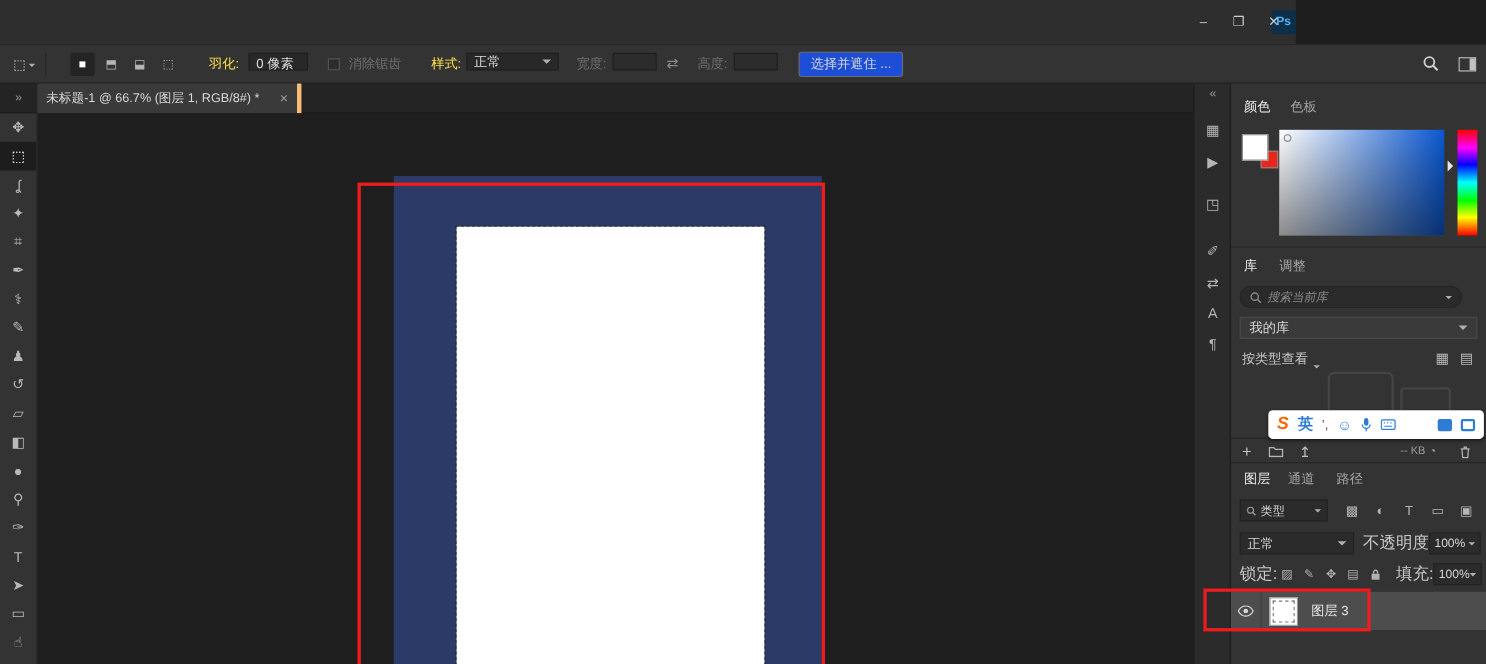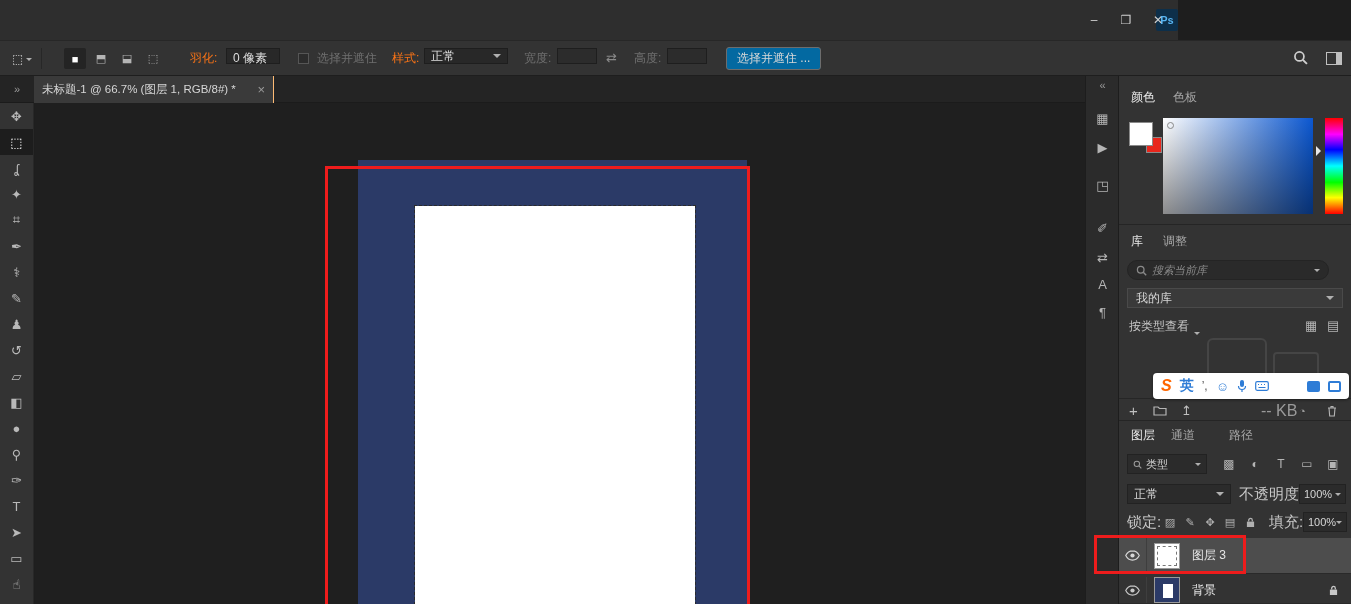--- a/index.html
+++ b/index.html
@@ -9,40 +9,40 @@
   
   #menubar { position: absolute; left: 0; top: 0; width: 1178px; height: 40px; background: #2e2e2e; display: flex; align-items: center; justify-content: flex-end; }
   #pslogo { margin-left: 8px; width: 22px; height: 22px; background: #0d2f4a; color: #57b4f2; font-weight: bold; font-size: 11px; display: flex; align-items: center; justify-content: center; border-radius: 2px; }
   #menus { display: flex; margin-left: 12px; }
   .mi { padding: 0 11px; font-size: 13px; color: #e2e2e2; line-height: 40px; cursor: default; }
   #winctl { position: absolute; right: 4px; top: 0; height: 40px; display: flex; }
   .wb { width: 32px; text-align: center; line-height: 40px; color: #cfcfcf; font-size: 12px; }
 
   
   #optbar { position: absolute; left: 0; top: 40px; width: 1351px; height: 36px; background: #333333; border-top: 1px solid #272727; border-bottom: 1px solid #1e1e1e; }
-  .olabel { position: absolute; top: 0; line-height: 34px; font-size: 12px; color: #f97316; }
+  .olabel { position: absolute; top: 0; line-height: 34px; font-size: 12px; color: #fde047; }
   .olabel.dis { color: #6f6f6f; }
   .obox { position: absolute; top: 7px; height: 16px; background: #282828; border: 1px solid #1e1e1e; font-size: 12px; color: #ddd; line-height: 18px; padding: 0 6px; }
   .oselect { display: flex; align-items: center; }
   .chev { width: 0; height: 0; border: 4px solid transparent; border-top-color: #b0b0b0; display: inline-block; transform: translateY(2px); }
   .chev.sm { border-width: 3px; }
   #toolpreset { position: absolute; left: 8px; top: 7px; width: 34px; height: 21px; display: flex; align-items: center; gap: 3px; padding-left: 4px; border-right: 1px solid #272727; color: #cfcfcf; font-size: 12px; }
   .modebtn { position: absolute; top: 7px; width: 22px; height: 21px; display: flex; align-items: center; justify-content: center; color: #b5b5b5; font-size: 11px; border-radius: 2px; }
   .modebtn.active { background: #242424; color: #fff; }
   #aacheck { position: absolute; left: 298px; top: 12px; width: 11px; height: 11px; border: 1px solid #565656; background: #2c2c2c; }
   #swapico { position: absolute; left: 606px; top: 0; line-height: 34px; color: #8a8a8a; font-size: 13px; }
-  #maskbtn { position: absolute; left: 726px; top: 6px; height: 23px; padding: 0 10px; border: 1px solid #6d6d6d; border-radius: 3px; background: #0369a1; color: #d8d8d8; font-size: 12px; line-height: 21px; }
+  #maskbtn { position: absolute; left: 726px; top: 6px; height: 23px; padding: 0 10px; border: 1px solid #6d6d6d; border-radius: 3px; background: #1d4ed8; color: #d8d8d8; font-size: 12px; line-height: 21px; }
   #optsearch { position: absolute; left: 1293px; top: 9px; color: #cfcfcf; }
   #wsicon { position: absolute; left: 1326px; top: 11px; width: 16px; height: 13px; border: 1px solid #c0c0c0; }
   #wsicon::after { content: ""; position: absolute; right: 0; top: 0; width: 5px; height: 11px; background: #c0c0c0; }
 
   
   #tabbar { position: absolute; left: 0; top: 76px; width: 1085px; height: 27px; background: #242424; border-bottom: 1px solid #1b1b1b; }
   #tbexpand { position: absolute; left: 0; top: 0; width: 34px; text-align: center; line-height: 26px; color: #9a9a9a; font-size: 11px; }
-  #doctab { position: absolute; left: 34px; top: 0; width: 240px; height: 27px; background: #3a3a3a; border-right: 1px solid #fdba74; display: flex; align-items: center; padding: 0 8px; }
+  #doctab { position: absolute; left: 34px; top: 0; width: 240px; height: 27px; background: #3a3a3a; border-right: 4px solid #fdba74; display: flex; align-items: center; padding: 0 8px; }
   #doctab .t { font-size: 11.5px; color: #d6d6d6; white-space: nowrap; overflow: hidden; }
   #doctab .x { margin-left: auto; color: #9a9a9a; font-size: 13px; padding-left: 6px; }
 
   
   #tools { position: absolute; left: 0; top: 103px; width: 34px; height: 501px; background: #333333; border-right: 1px solid #282828; }
   .tool { height: 26px; display: flex; align-items: center; justify-content: center; color: #b9b9b9; font-size: 13px; }
   .tool.sel { background: #1d1d1d; color: #ffffff; }
 
   
   #canvas { position: absolute; left: 35px; top: 103px; width: 1050px; height: 501px; background: #1f1f1f; overflow: hidden; }
@@ -164,21 +164,21 @@
     </div>
     <div class="modebtn active" style="left:64px">■</div>
     <div class="modebtn" style="left:90px">⬒</div>
     <div class="modebtn" style="left:116px">⬓</div>
     <div class="modebtn" style="left:142px">⬚</div>
 
     <span class="olabel" style="left:190px">羽化:</span>
     <div class="obox" style="left:226px;width:54px">0 像素</div>
 
     <div id="aacheck"></div>
-    <span class="olabel dis" style="left:317px">选择并遮住</span>
+    <span class="olabel dis" style="left:317px">消除锯齿</span>
 
     <span class="olabel" style="left:392px">样式:</span>
     <div class="obox oselect" style="left:424px;width:84px">
       <span>正常</span>
       <span class="chev" style="margin-left:auto"></span>
     </div>
 
     <span class="olabel dis" style="left:524px">宽度:</span>
     <div class="obox" style="left:557px;width:40px;background:#2c2c2c"></div>
     <span id="swapico">⇄</span>
@@ -278,33 +278,33 @@
     <div class="ghost" style="left:88px;top:262px;width:60px;height:58px;border-radius:6px"></div>
     <div class="ghost" style="left:154px;top:276px;width:46px;height:44px;border-radius:4px"></div>
     <div id="libbottom">
       <span class="lbi" style="left:10px;font-size:15px">+</span>
       <span class="lbi" style="left:34px;top:6px;color:#b5b5b5">
           <svg width="14" height="11">
             <use href="#i-folder"></use>
           </svg>
         </span>
       <span class="lbi" style="left:62px">↥</span>
-      <span class="lbi" style="left:142px;font-size:16px;color:#9a9a9a">-- KB</span>
+      <span class="lbi" style="left:154px;font-size:10px;color:#9a9a9a">-- KB</span>
       <span class="lbi" style="left:180px;font-size:11px;color:#9a9a9a">◔</span>
       <span class="lbi" style="left:208px;top:6px;color:#b5b5b5">
           <svg width="10" height="12">
             <use href="#i-trash"></use>
           </svg>
         </span>
     </div>
 
     <div class="sep" style="top:344px"></div>
     <span class="ptab on" style="left:12px;top:346px">图层</span>
     <span class="ptab" style="left:52px;top:346px">通道</span>
-    <span class="ptab" style="left:110px;top:346px">路径</span>
+    <span class="ptab" style="left:96px;top:346px">路径</span>
 
     <div id="fltselect">
       <span style="color:#9a9a9a">
           <svg width="9" height="9">
             <use href="#i-mag"></use>
           </svg>
         </span>
       <span>类型</span>
       <span class="chev sm" style="margin-left:auto"></span>
     </div>
@@ -341,36 +341,20 @@
     </div>
 
     <div id="lrow1" class="lrow">
       <span class="eyecell" style="color:#d8d8d8">
           <svg width="15" height="11">
             <use href="#i-eye"></use>
           </svg>
         </span>
       <div id="thumb1" class="thumb"></div>
       <span class="lname">图层 3</span>
-    </div>
-    <div id="lrow2" class="lrow">
-      <span class="eyecell" style="color:#c8c8c8">
-          <svg width="15" height="11">
-            <use href="#i-eye"></use>
-          </svg>
-        </span>
-      <div id="thumb2" class="thumb" style="background:#2b3a67">
-          <div class="inner"></div>
-        </div>
-      <span class="lname">背景</span>
-      <span id="bglock">
-          <svg width="9" height="11">
-            <use href="#i-lock"></use>
-          </svg>
-        </span>
     </div>
   </div>
 
   <div id="ime">
     <span id="imelogo">S</span>
     <span id="imemode">英</span>
     <span id="imepunct">’,</span>
     <span id="imesmile">☺</span>
     <span class="imeico">
         <svg width="10" height="14">

